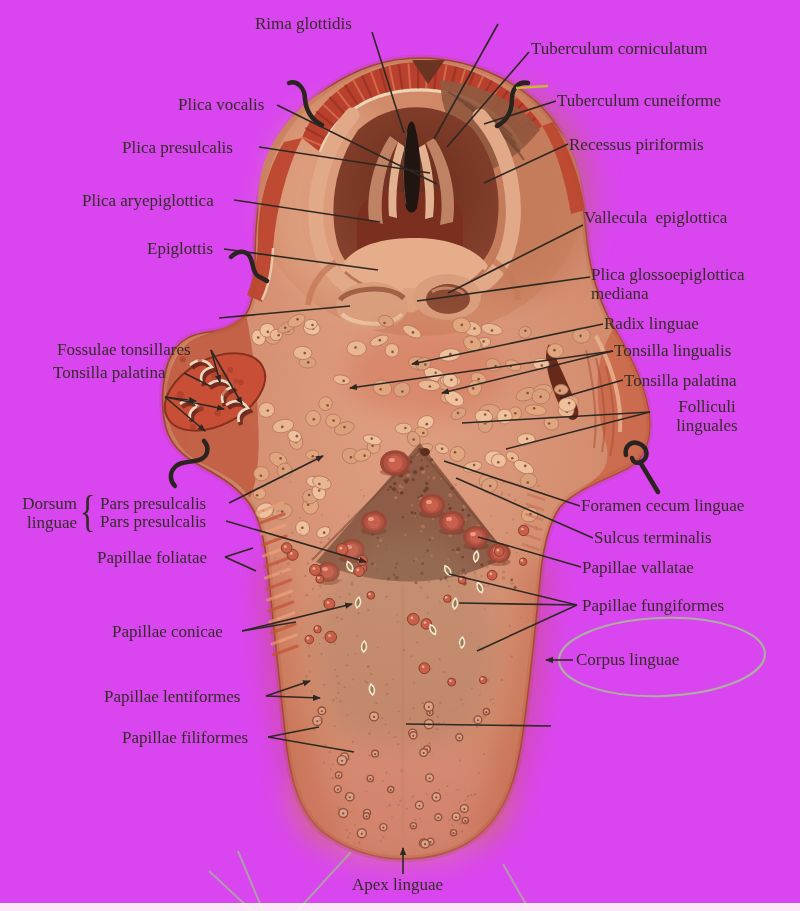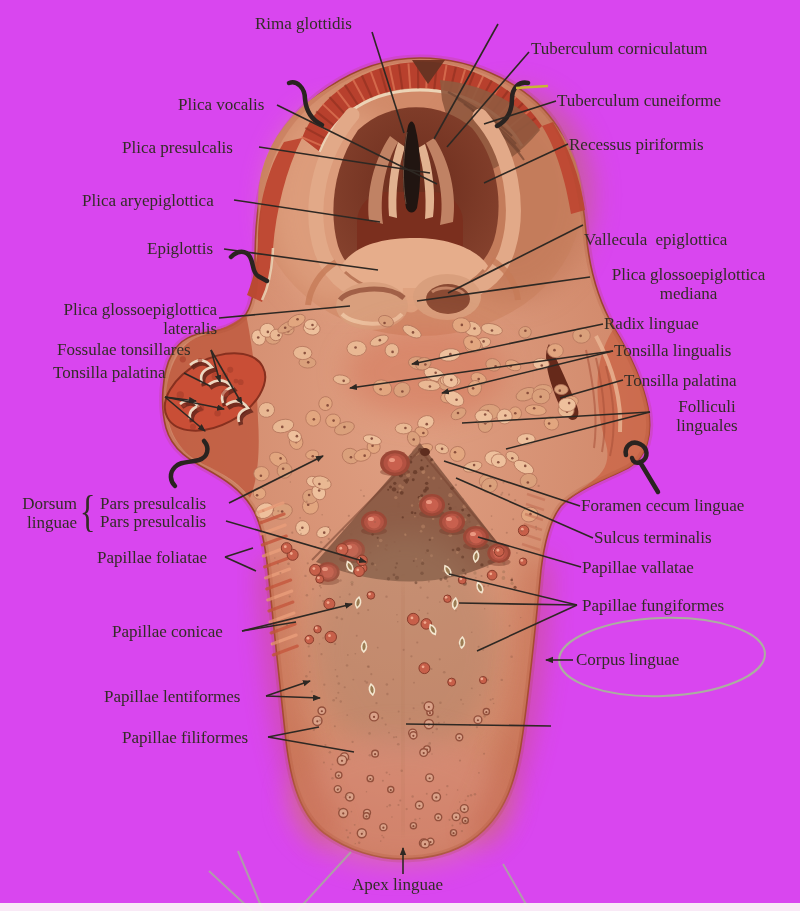--- a/index.html
+++ b/index.html
@@ -1,20 +1,20 @@
 <!DOCTYPE html>
 <html><head>
 <meta charset="utf-8">
 <style>
   html,body{margin:0;padding:0;}
   #page{position:relative;width:800px;height:911px;background:#d946ef;overflow:hidden;
         font-family:"Liberation Serif",serif;}
   svg{position:absolute;left:0;top:0;}
   .lbl{position:absolute;font:17px/1.14 "Liberation Serif",serif;color:#332d26;white-space:nowrap;}
-  .wrap{white-space:normal;text-align:center;}
+  .wrap{white-space:normal;}
   .r{text-align:right;}
   .c{text-align:center;}
   .brace{position:absolute;font:400 44px/40px "Liberation Serif",serif;color:#332d26;
          transform:scaleX(.75);}
 </style>
 </head>
 <body>
 
 <div id="page">
   <svg id="fig" width="800" height="911" viewBox="0 0 800 911">
@@ -1017,37 +1017,36 @@
         <line x1="573" y1="660" x2="546" y2="660" stroke="#2e2823" stroke-width="1.6" marker-end="url(#ah)"></line>
         <line x1="551" y1="726" x2="406" y2="724" stroke="#2e2823" stroke-width="1.6"></line>
       </g>
   </svg>
 
   <div class="lbl" style="left:255px;top:14px">Rima glottidis</div>
   <div class="lbl" style="left:178px;top:95px">Plica vocalis</div>
   <div class="lbl" style="left:122px;top:138px">Plica presulcalis</div>
   <div class="lbl" style="left:82px;top:191px">Plica aryepiglottica</div>
   <div class="lbl" style="left:147px;top:239px">Epiglottis</div>
-  <div class="lbl wrap r" style="left:33px;top:300px;width:184px">Plica glossoepiglottica lateralis</div>
   <div class="lbl" style="left:57px;top:340px">Fossulae tonsillares</div>
   <div class="lbl" style="left:53px;top:363px">Tonsilla palatina</div>
   <div class="lbl wrap r" style="left:5px;top:494px;width:72px">Dorsum linguae</div>
   <div class="brace" style="left:77px;top:492px">{</div>
   <div class="lbl" style="left:100px;top:494px">Pars presulcalis</div>
   <div class="lbl" style="left:100px;top:512px">Pars presulcalis</div>
   <div class="lbl" style="left:97px;top:548px">Papillae foliatae</div>
   <div class="lbl" style="left:112px;top:622px">Papillae conicae</div>
   <div class="lbl" style="left:104px;top:687px">Papillae lentiformes</div>
   <div class="lbl" style="left:122px;top:728px">Papillae filiformes</div>
   <div class="lbl" style="left:352px;top:875px">Apex linguae</div>
 
   <div class="lbl" style="left:531px;top:39px">Tuberculum corniculatum</div>
   <div class="lbl" style="left:557px;top:91px">Tuberculum cuneiforme</div>
   <div class="lbl" style="left:569px;top:135px">Recessus piriformis</div>
-  <div class="lbl" style="left:584px;top:230px;word-spacing:4px">Vallecula epiglottica</div>
+  <div class="lbl" style="left:584px;top:208px;word-spacing:4px">Vallecula epiglottica</div>
   <div class="lbl wrap" style="left:591px;top:265px;width:195px">Plica glossoepiglottica mediana</div>
   <div class="lbl" style="left:604px;top:314px">Radix linguae</div>
   <div class="lbl" style="left:614px;top:341px">Tonsilla lingualis</div>
   <div class="lbl" style="left:624px;top:371px">Tonsilla palatina</div>
   <div class="lbl wrap c" style="left:651px;top:397px;width:112px">Folliculi linguales</div>
   <div class="lbl" style="left:581px;top:496px">Foramen cecum linguae</div>
   <div class="lbl" style="left:594px;top:528px">Sulcus terminalis</div>
   <div class="lbl" style="left:582px;top:558px">Papillae vallatae</div>
   <div class="lbl" style="left:582px;top:596px">Papillae fungiformes</div>
   <div class="lbl" style="left:576px;top:650px">Corpus linguae</div>

